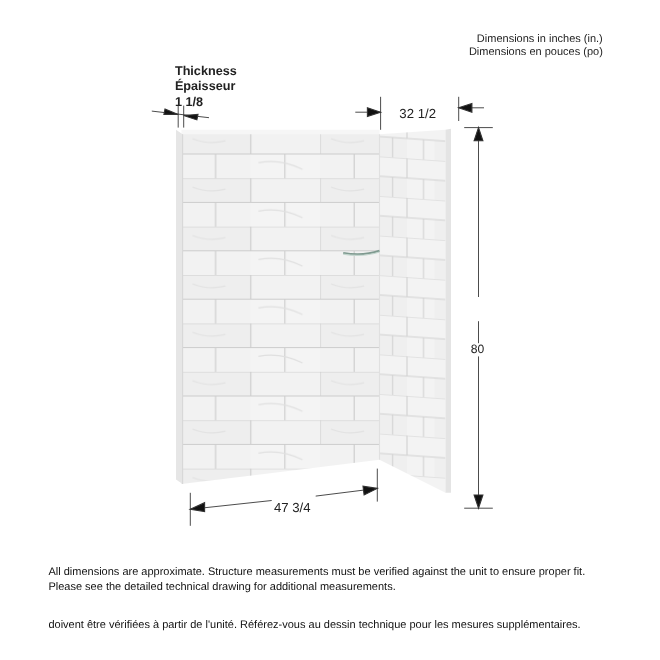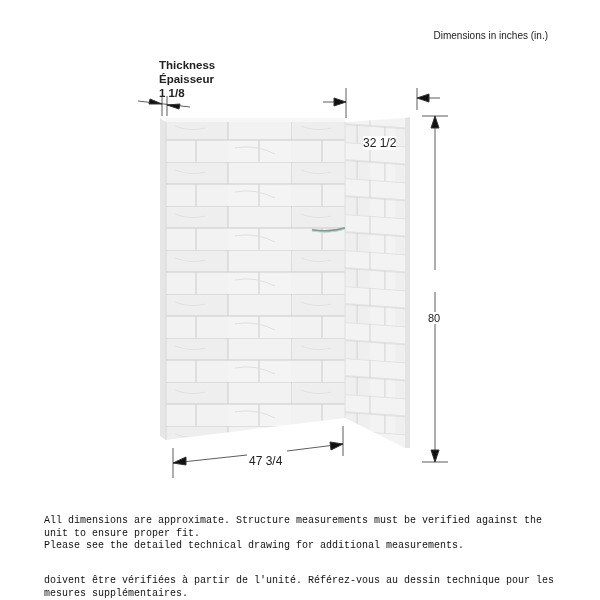--- a/index.html
+++ b/index.html
@@ -3,27 +3,28 @@
 <meta charset="utf-8">
 <style>
   html, body { margin:0; padding:0; background:#ffffff; }
   body { width:600px; height:600px; position:relative; overflow:hidden;
          font-family:"Liberation Sans", sans-serif; color:#111; }
   .abs { position:absolute; }
   .units { right:52px; top:30px; text-align:right; font-size:10px; line-height:12px; color:#222; }
   .thick-label { left:159px; top:58px; font-size:11.5px; line-height:14px; color:#222;font-weight:bold; }
   .dim-label { font-size:12px; color:#222; background:#fff; }
   .notes { left:44px; top:515px; font-size:10px; line-height:12.5px; color:#111; width:520px; }
-  .notes p { margin:0 0 10px 0;font-family:Liberation Mono, monospace; }
+  .notes p { margin:0 0 10px 0; }
 </style>
 </head>
 <body>
 
 <div class="abs units">
   <div>Dimensions in inches (in.)</div>
+  <div>Dimensions en pouces (po)</div>
 </div>
 
 <div class="abs thick-label">
   <div>Thickness</div>
   <div>Épaisseur</div>
   <div>1 1/8</div>
 </div>
 
 <svg class="abs" style="left:0;top:0" width="600" height="600">
   <defs>
@@ -98,21 +99,21 @@
   <g stroke="#333" fill="#111">
     <line x1="173" y1="448" x2="173" y2="478" stroke-width="0.8"></line>
     <line x1="343" y1="426" x2="343" y2="456" stroke-width="0.8"></line>
     <line x1="173" y1="463" x2="247" y2="455" stroke-width="0.8"></line>
     <line x1="287" y1="451" x2="343" y2="444" stroke-width="0.8"></line>
     <polygon points="173,463 186,457 186,465"></polygon>
     <polygon points="343,444 330,442 331,450"></polygon>
   </g>
 </svg>
 
-<div class="abs dim-label" style="left:363px;top:96px;margin-top:40px;">32 1/2</div>
+<div class="abs dim-label" style="left:363px;top:96px;">32 1/2</div>
 <div class="abs dim-label" style="left:428px;top:272px;font-size:11px;margin-top:40px;">80</div>
 <div class="abs dim-label" style="left:249px;top:454px;">47 3/4</div>
 
 <div class="abs notes">
   <p>
     <span>All dimensions are approximate. Structure measurements must be verified against the unit to ensure proper fit.</span><br>
     <span>Please see the detailed technical drawing for additional measurements.</span>
   </p>
   <p>
     <br>

